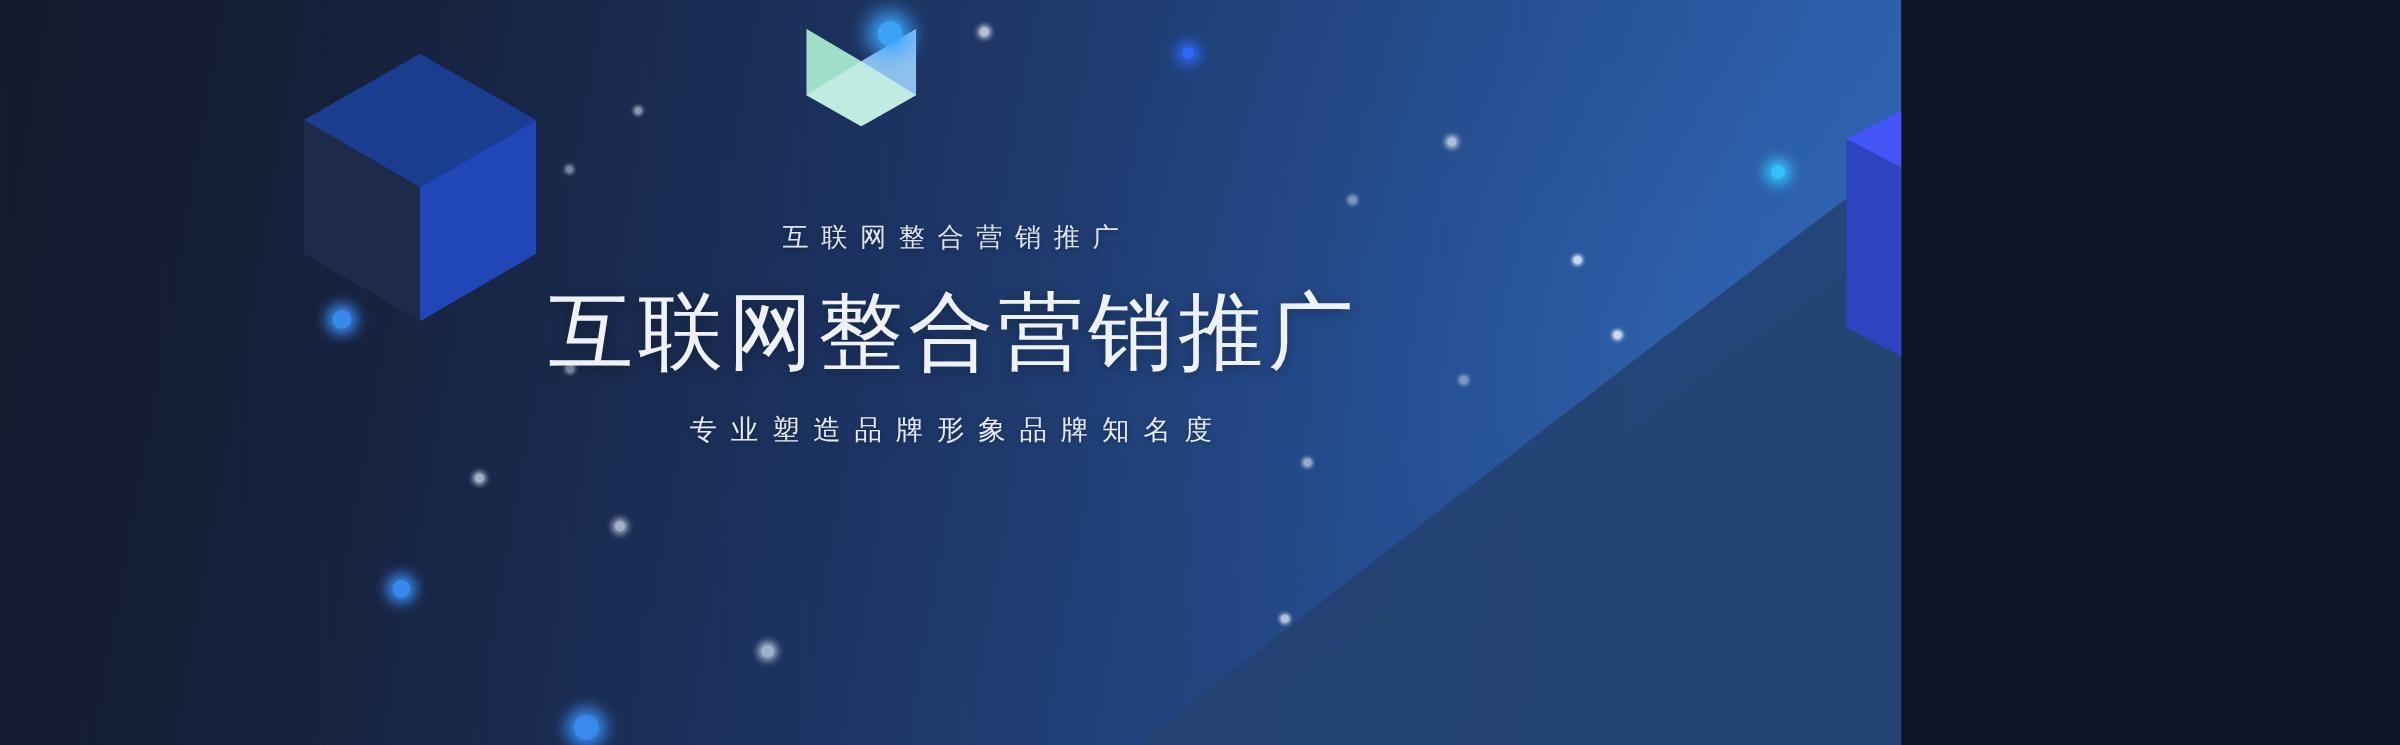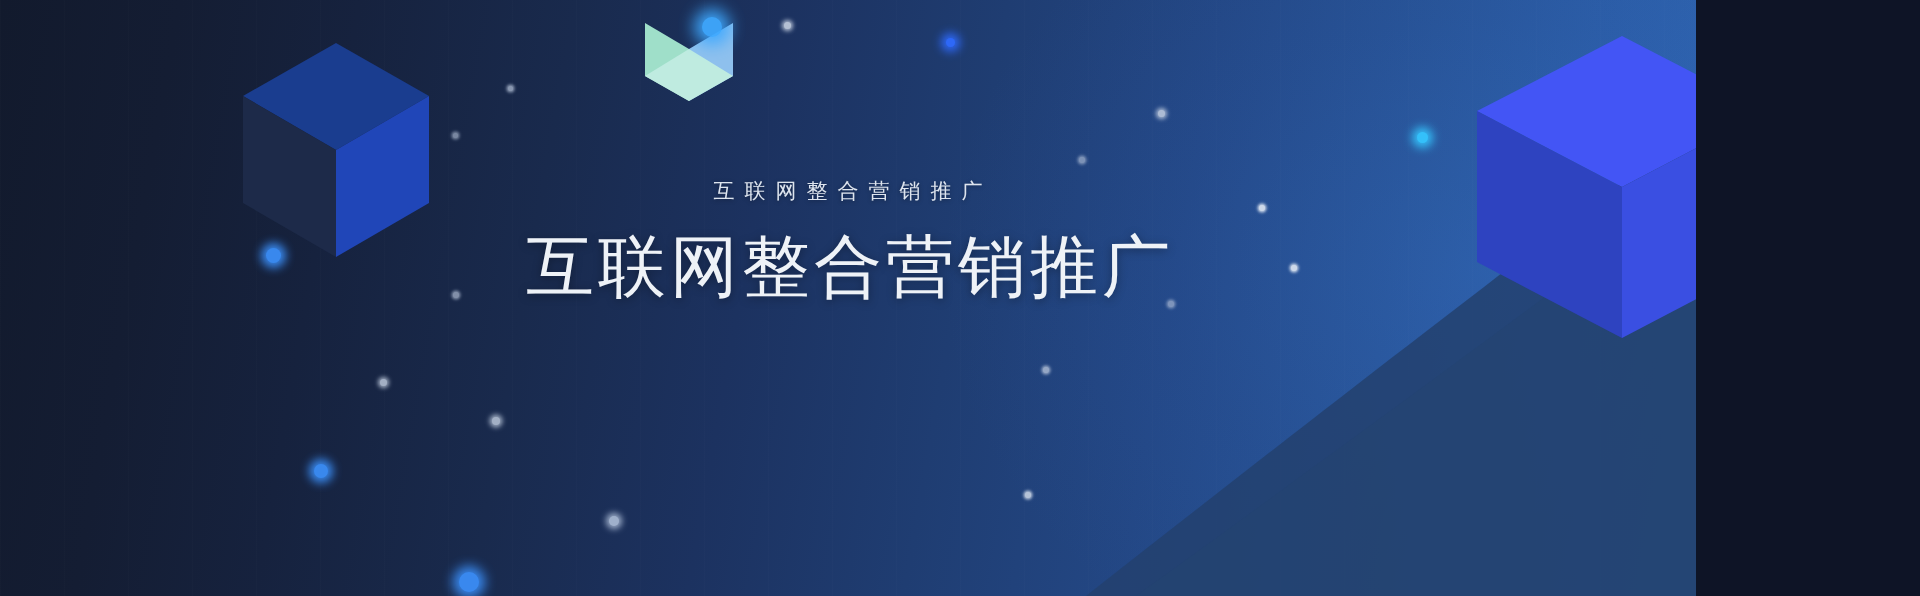--- a/index.html
+++ b/index.html
@@ -7,21 +7,21 @@
     margin: 0;
     padding: 0;
     background: #0e1426;
   }
   body {
     font-family: "Liberation Sans", "DejaVu Sans", sans-serif;
   }
 
   #banner {
     position: relative;
-    width: 1696px;
+    width: 1521px;
     height: 596px;
     overflow: hidden;
     background: linear-gradient(100deg,
         #131a2e 0%,
         #151d33 12%,
         #172340 24%,
         #1a2c53 38%,
         #1d3768 52%,
         #214party 52%,
         #214480 64%,
@@ -215,15 +215,16 @@
       <div class="dot" style="left: 492px; top: 417px; width: 8px; height: 8px; background: rgb(198, 210, 228); opacity: 0.8; box-shadow: rgb(198, 210, 228) 0px 0px 5px 2.5px;"></div>
       <div class="dot" style="left: 609px; top: 516px; width: 10px; height: 10px; background: rgb(183, 199, 224); opacity: 0.85; box-shadow: rgb(183, 199, 224) 0px 0px 6px 3px;"></div>
       <div class="dot" style="left: 459px; top: 572px; width: 20px; height: 20px; background: rgb(59, 142, 247); opacity: 0.95; box-shadow: rgb(59, 142, 247) 0px 0px 12px 6px;"></div>
       <div class="dot" style="left: 1025px; top: 492px; width: 6px; height: 6px; background: rgb(207, 217, 232); opacity: 0.85; box-shadow: rgb(207, 217, 232) 0px 0px 3px 1.5px;"></div>
       <div class="dot" style="left: 1259px; top: 205px; width: 6px; height: 6px; background: rgb(223, 231, 243); opacity: 0.9; box-shadow: rgb(223, 231, 243) 0px 0px 3px 1.5px;"></div>
     </div>
 
   <div id="hero-text">
     <p id="tagline">互联网整合营销推广</p>
     <h1 id="headline">互联网整合营销推广</h1>
+    <p id="subtitle">专业塑造品牌形象品牌知名度</p>
   </div>
 
 </div>
 
 </body></html>

